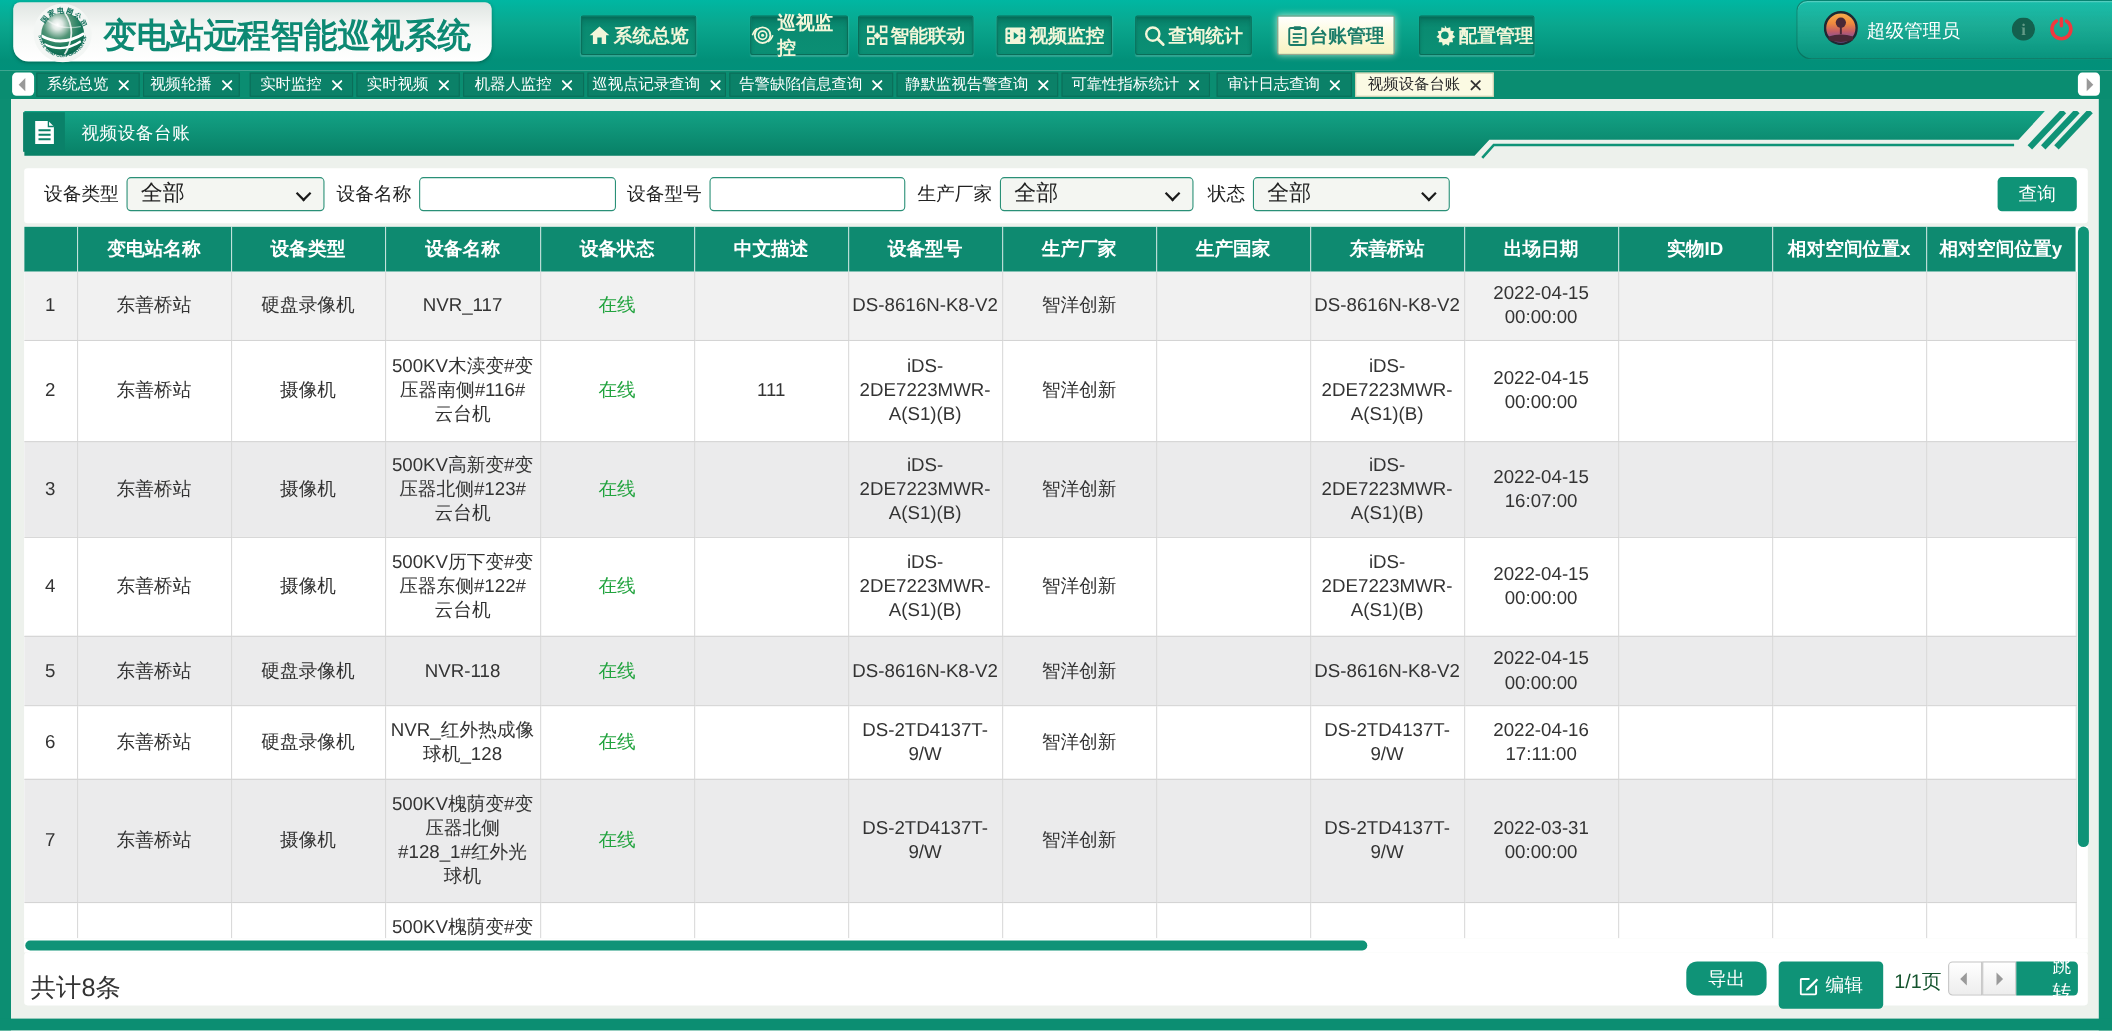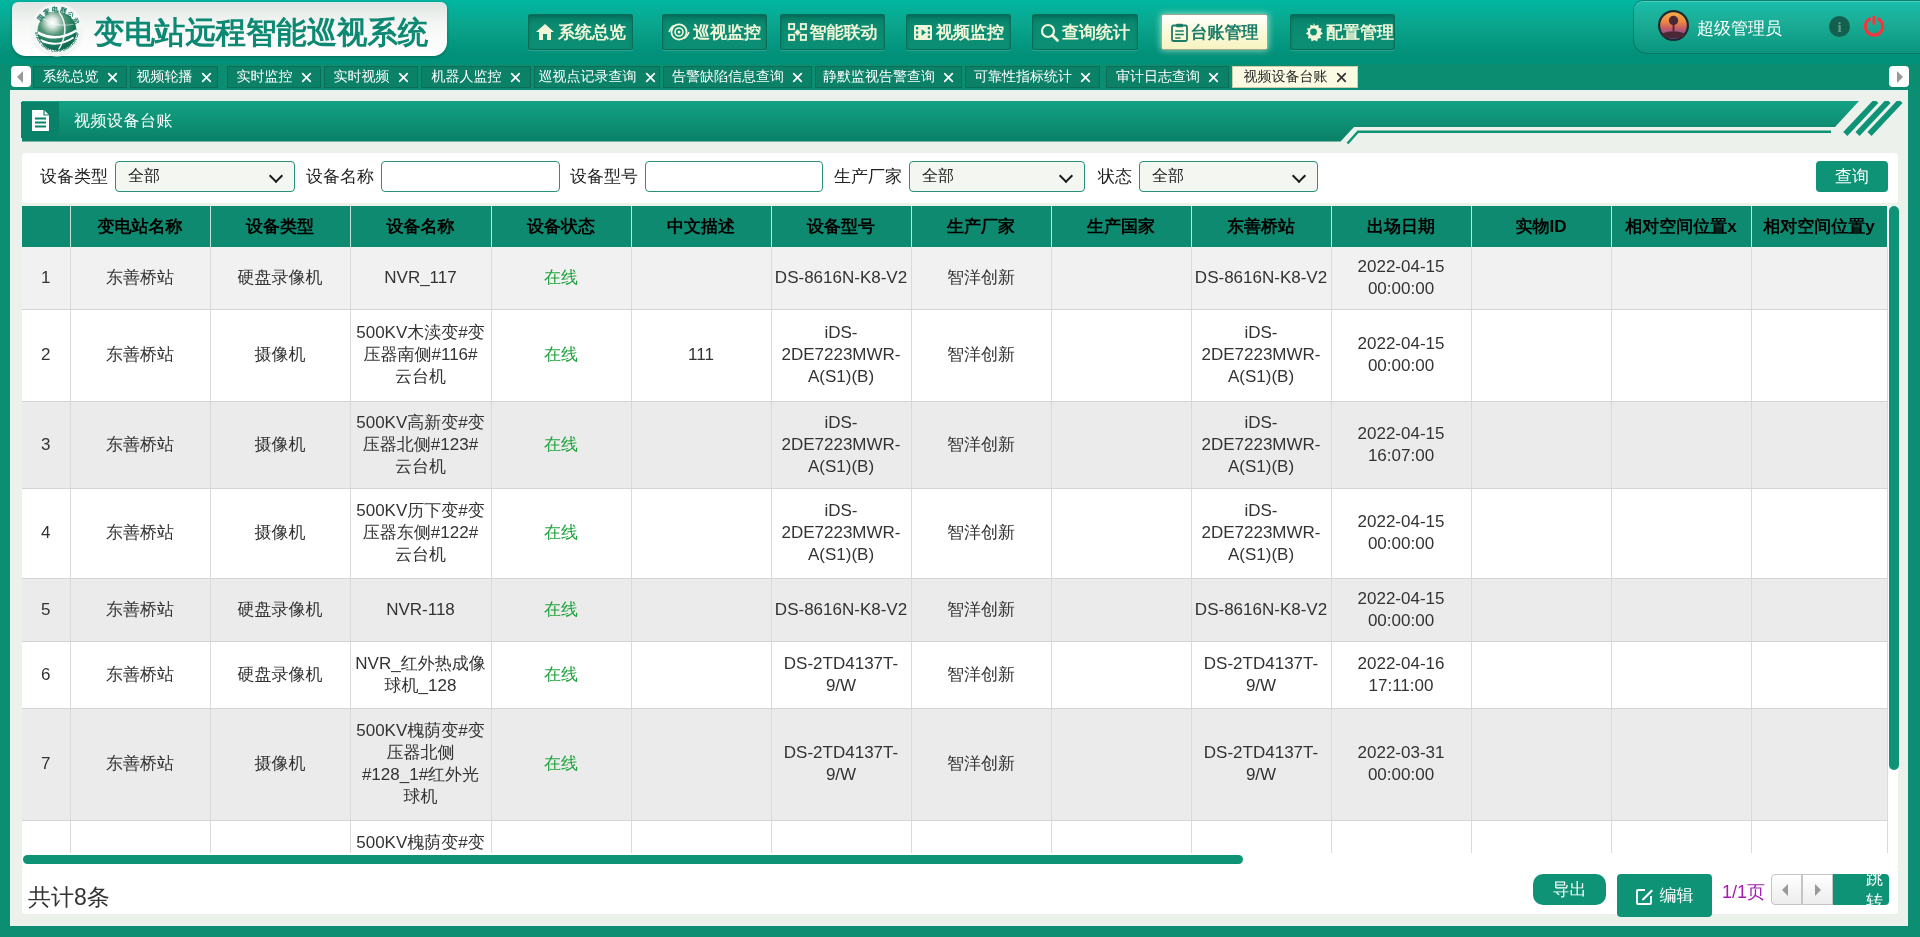--- a/index.html
+++ b/index.html
@@ -44,45 +44,45 @@
 
 .tbar-iconbox{position:absolute;left:21px;top:102px;width:38px;height:36px;background:#0a8169;
   display:flex;align-items:center;justify-content:center;}
 .tbar-text{position:absolute;left:74px;top:111px;font-size:16px;color:#fff;letter-spacing:0.5px;}
 
 .filter{position:absolute;left:22px;top:153px;width:1876px;height:50px;background:#fff;border-radius:3px;}
 .flabel{position:absolute;top:162px;height:30px;line-height:30px;font-size:17px;color:#222;}
 .fsel,.finp{position:absolute;top:161px;height:31px;box-sizing:border-box;background:#fff;
   border:1.5px solid #2a9077;border-radius:4px;}
 .fsel{background:#f4f6f2;}
-.fsel{font-size:16px;color:#222;line-height:28px;padding-left:12px;}
+.fsel{font-size:20px;color:#222;line-height:28px;padding-left:12px;}
 .fsel::after{content:"";position:absolute;right:13px;top:9px;width:8px;height:8px;
   border-right:2.6px solid #1a1a1a;border-bottom:2.6px solid #1a1a1a;transform:rotate(45deg);}
 .btn{position:absolute;box-sizing:border-box;background:#0f9377;color:#fff;font-size:17px;
   border-radius:4px;display:flex;align-items:center;justify-content:center;}
 
 .twrap{position:absolute;left:22px;top:206px;width:1876px;height:647px;overflow:hidden;background:#fff;}
 table.grid{border-collapse:collapse;table-layout:fixed;width:1865px;}
-table.grid th{background:#0e8a70;color:#000000;font-weight:bold;font-size:17px;height:41px;
+table.grid th{background:#0e8a70;color:#ffffff;font-weight:bold;font-size:17px;height:41px;
   border-right:1px solid rgba(255,255,255,.75);padding:0;box-sizing:border-box;}
 table.grid td{font-size:17px;color:#333;text-align:center;border-right:1px solid #dadada;
   border-bottom:1px solid #d4d4d4;padding:1px 8px;box-sizing:border-box;line-height:22px;word-break:normal;}
 table.grid td:nth-child(4){padding:1px 4.65px;}
 table.grid td:nth-child(7),table.grid td:nth-child(10){padding:1px 1.5px;}
 table.grid tr.odd td{background:#ebebec;}
 table.grid tr.r1 td{background:#f1f1f1;}
 table.grid tr.even td{background:#ffffff;}
 table.grid td.online{color:#21a33e;}
 
 .hthumb{position:absolute;left:23px;top:855px;width:1220px;height:9px;border-radius:5px;background:#0f9377;}
 .vthumb{position:absolute;left:1889px;top:206px;width:10px;height:564px;border-radius:5px;background:#0f9377;}
 
 .footer{position:absolute;left:22px;top:866px;width:1876px;height:48px;background:#fff;border-radius:3px;}
 .total{position:absolute;left:28px;top:882px;font-size:23px;color:#333;}
-.pager-t{position:absolute;left:1722px;top:880px;font-size:18px;color:#a21caf;}
+.pager-t{position:absolute;left:1722px;top:880px;font-size:18px;color:#14532d;}
 .pgbtn{position:absolute;top:874px;width:31px;height:31px;box-sizing:border-box;background:linear-gradient(180deg,#fff,#ededed);
   border:1px solid #c4c4c4;}
 .pgbtn::after{content:"";position:absolute;left:11px;top:9px;border:6px solid transparent;}
 .pgbtn.prev::after{border-right-color:#9a9a9a;border-left-width:0;left:10px;}
 .pgbtn.next::after{border-left-color:#9a9a9a;border-right-width:0;left:12px;}
 </style>
 </head>
 <body>
 <div class="page">
   <div class="header"></div>
@@ -115,21 +115,21 @@
       <text font-size="4.2" fill="#0d6d58" font-weight="bold"><textPath href="#arcB" startOffset="3%">STATE GRID CORPORATION OF CHINA</textPath></text>
     </svg>
     <div class="logo-title">变电站远程智能巡视系统</div>
   </div>
   <div class="nav-btn" style="left:528px;width:105px;">
     <svg width="20" height="18" viewBox="0 0 20 18">
         <path d="M10 1 L19 9 H16 V17 H12 V11 H8 V17 H4 V9 H1 Z" fill="#f2f6d9"></path>
       </svg>
     <span>系统总览</span>
     </div>
-  <div class="nav-btn" style="left:662px;width:105px;">
+  <div class="nav-btn" style="left:682px;width:89px;">
     <svg width="22" height="18" viewBox="0 0 22 18">
         <circle cx="11" cy="9" r="7.6" fill="none" stroke="#f2f6d9" stroke-width="1.8"></circle>
         <circle cx="11" cy="9" r="4" fill="none" stroke="#f2f6d9" stroke-width="1.6"></circle>
         <circle cx="11" cy="9" r="1.5" fill="#f2f6d9"></circle>
         <path d="M1 9 Q3 4 6 2.5 M21 9 Q19 14 16 15.5" stroke="#f2f6d9" stroke-width="1.6" fill="none"></path>
       </svg>
     <span>巡视监控</span>
     </div>
   <div class="nav-btn" style="left:780px;width:105px;">
     <svg width="19" height="18" viewBox="0 0 19 18">

